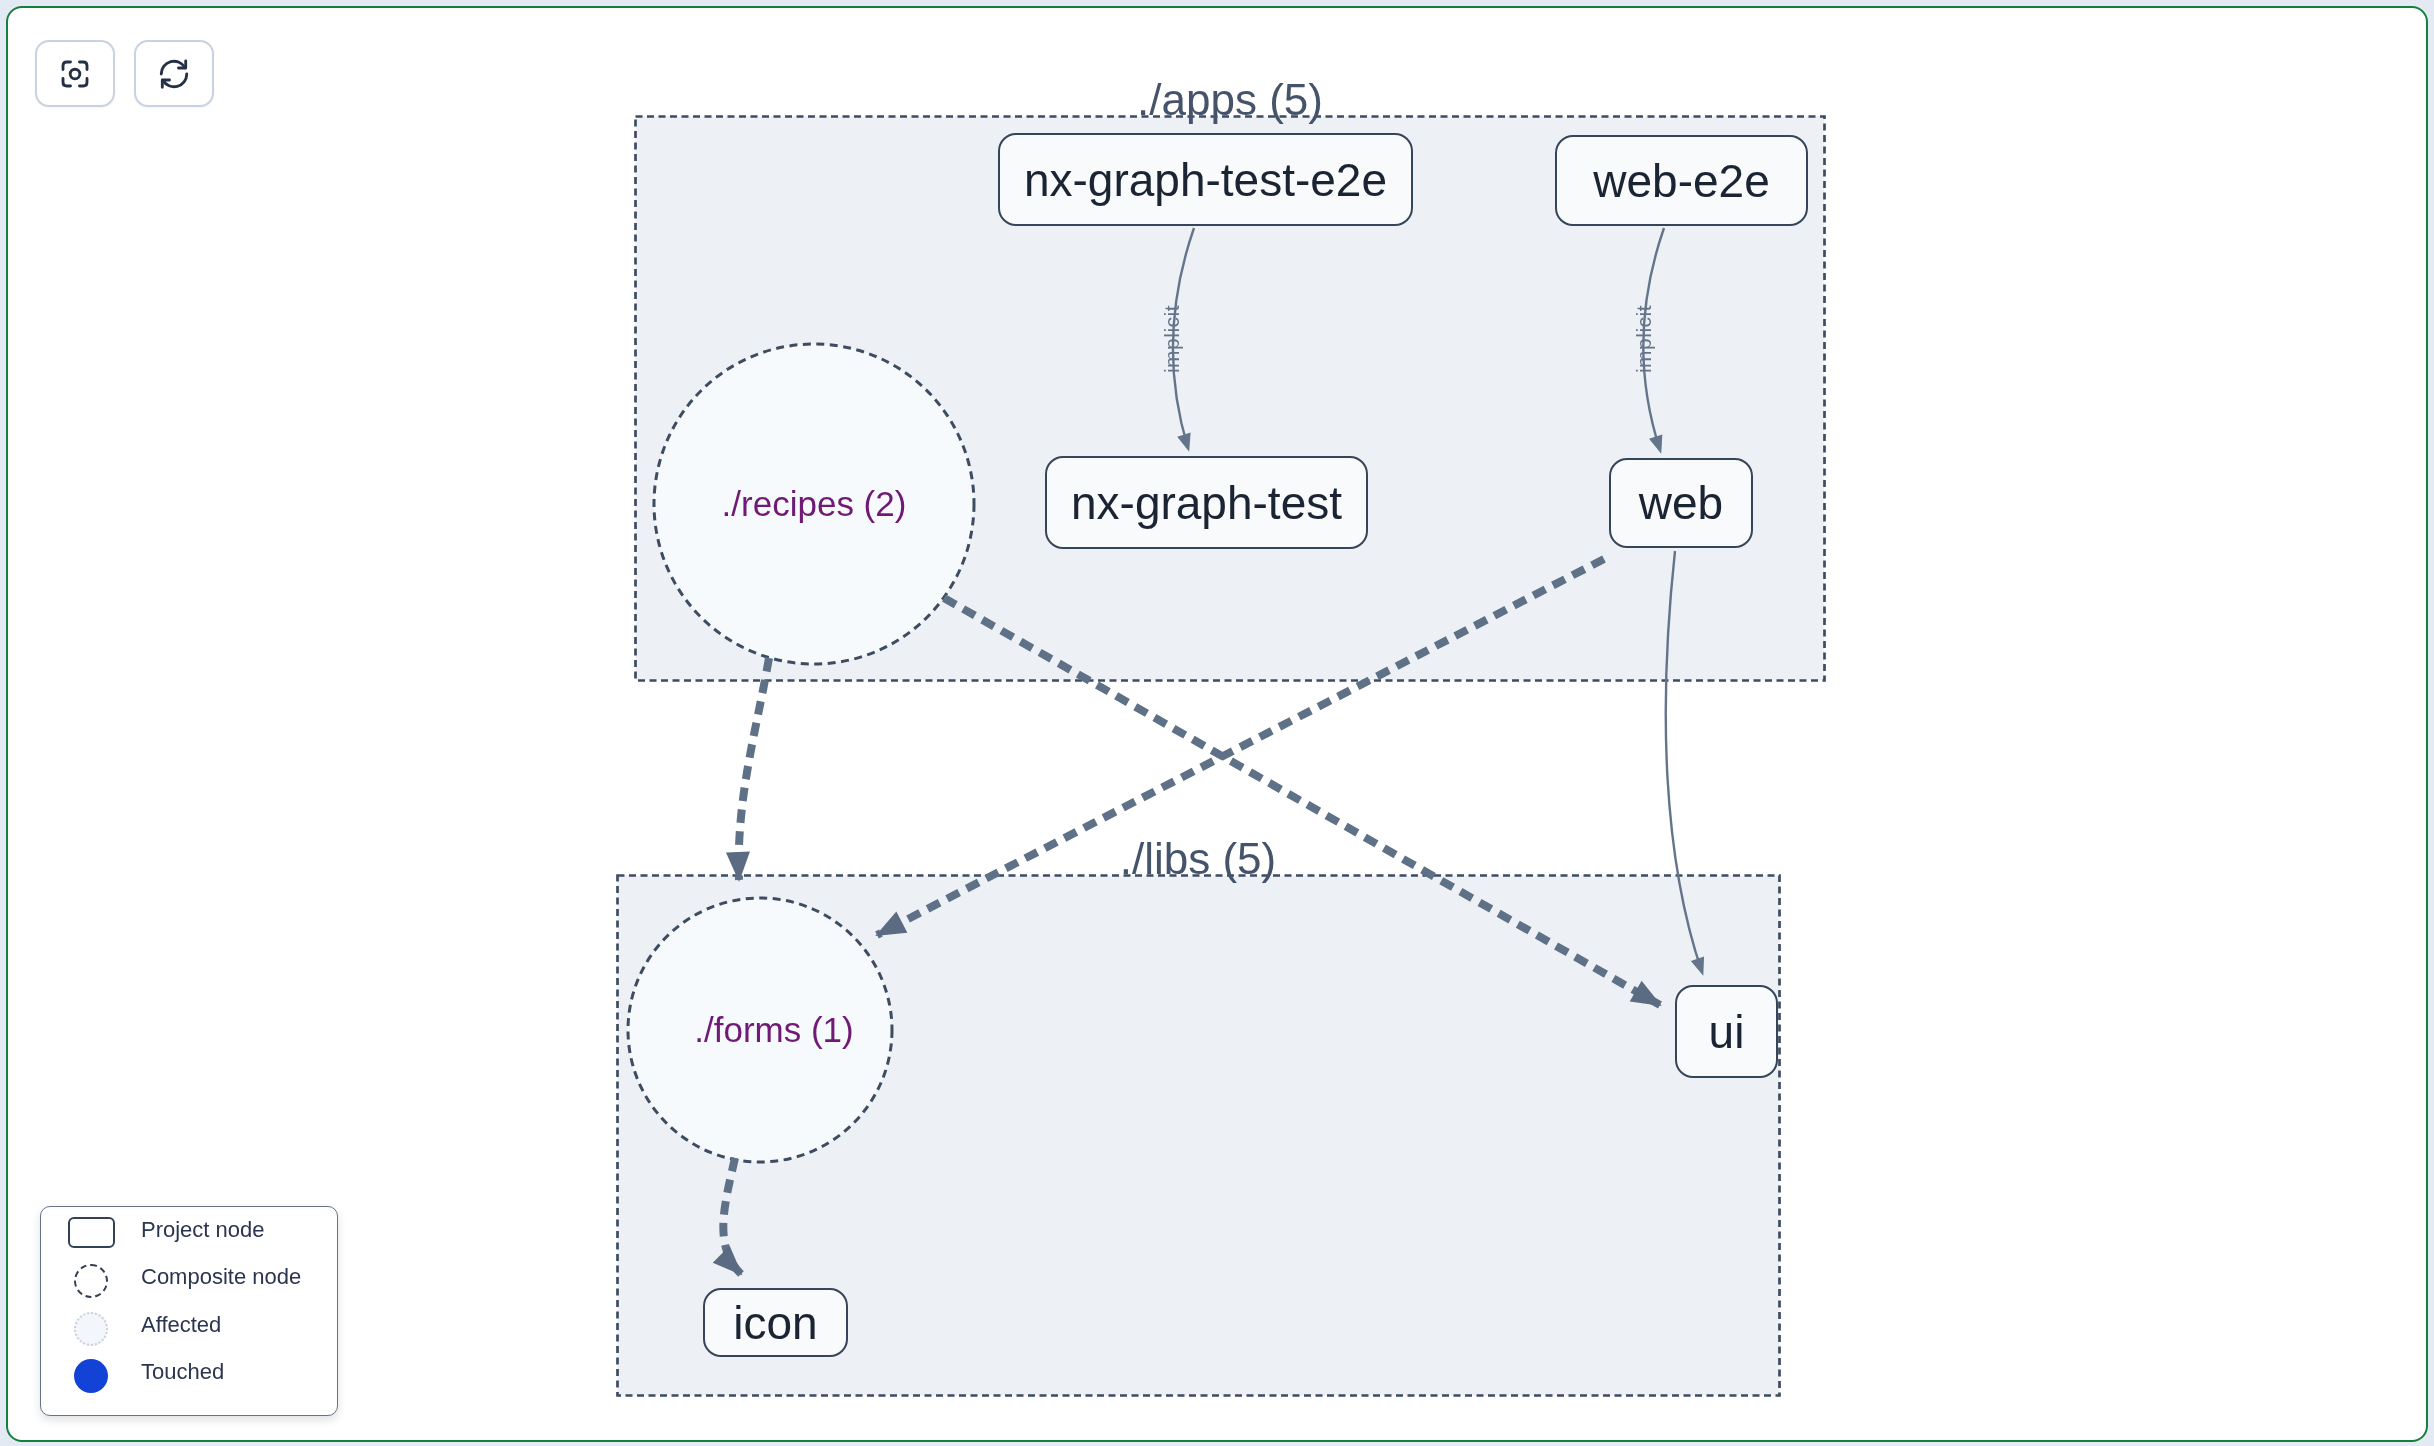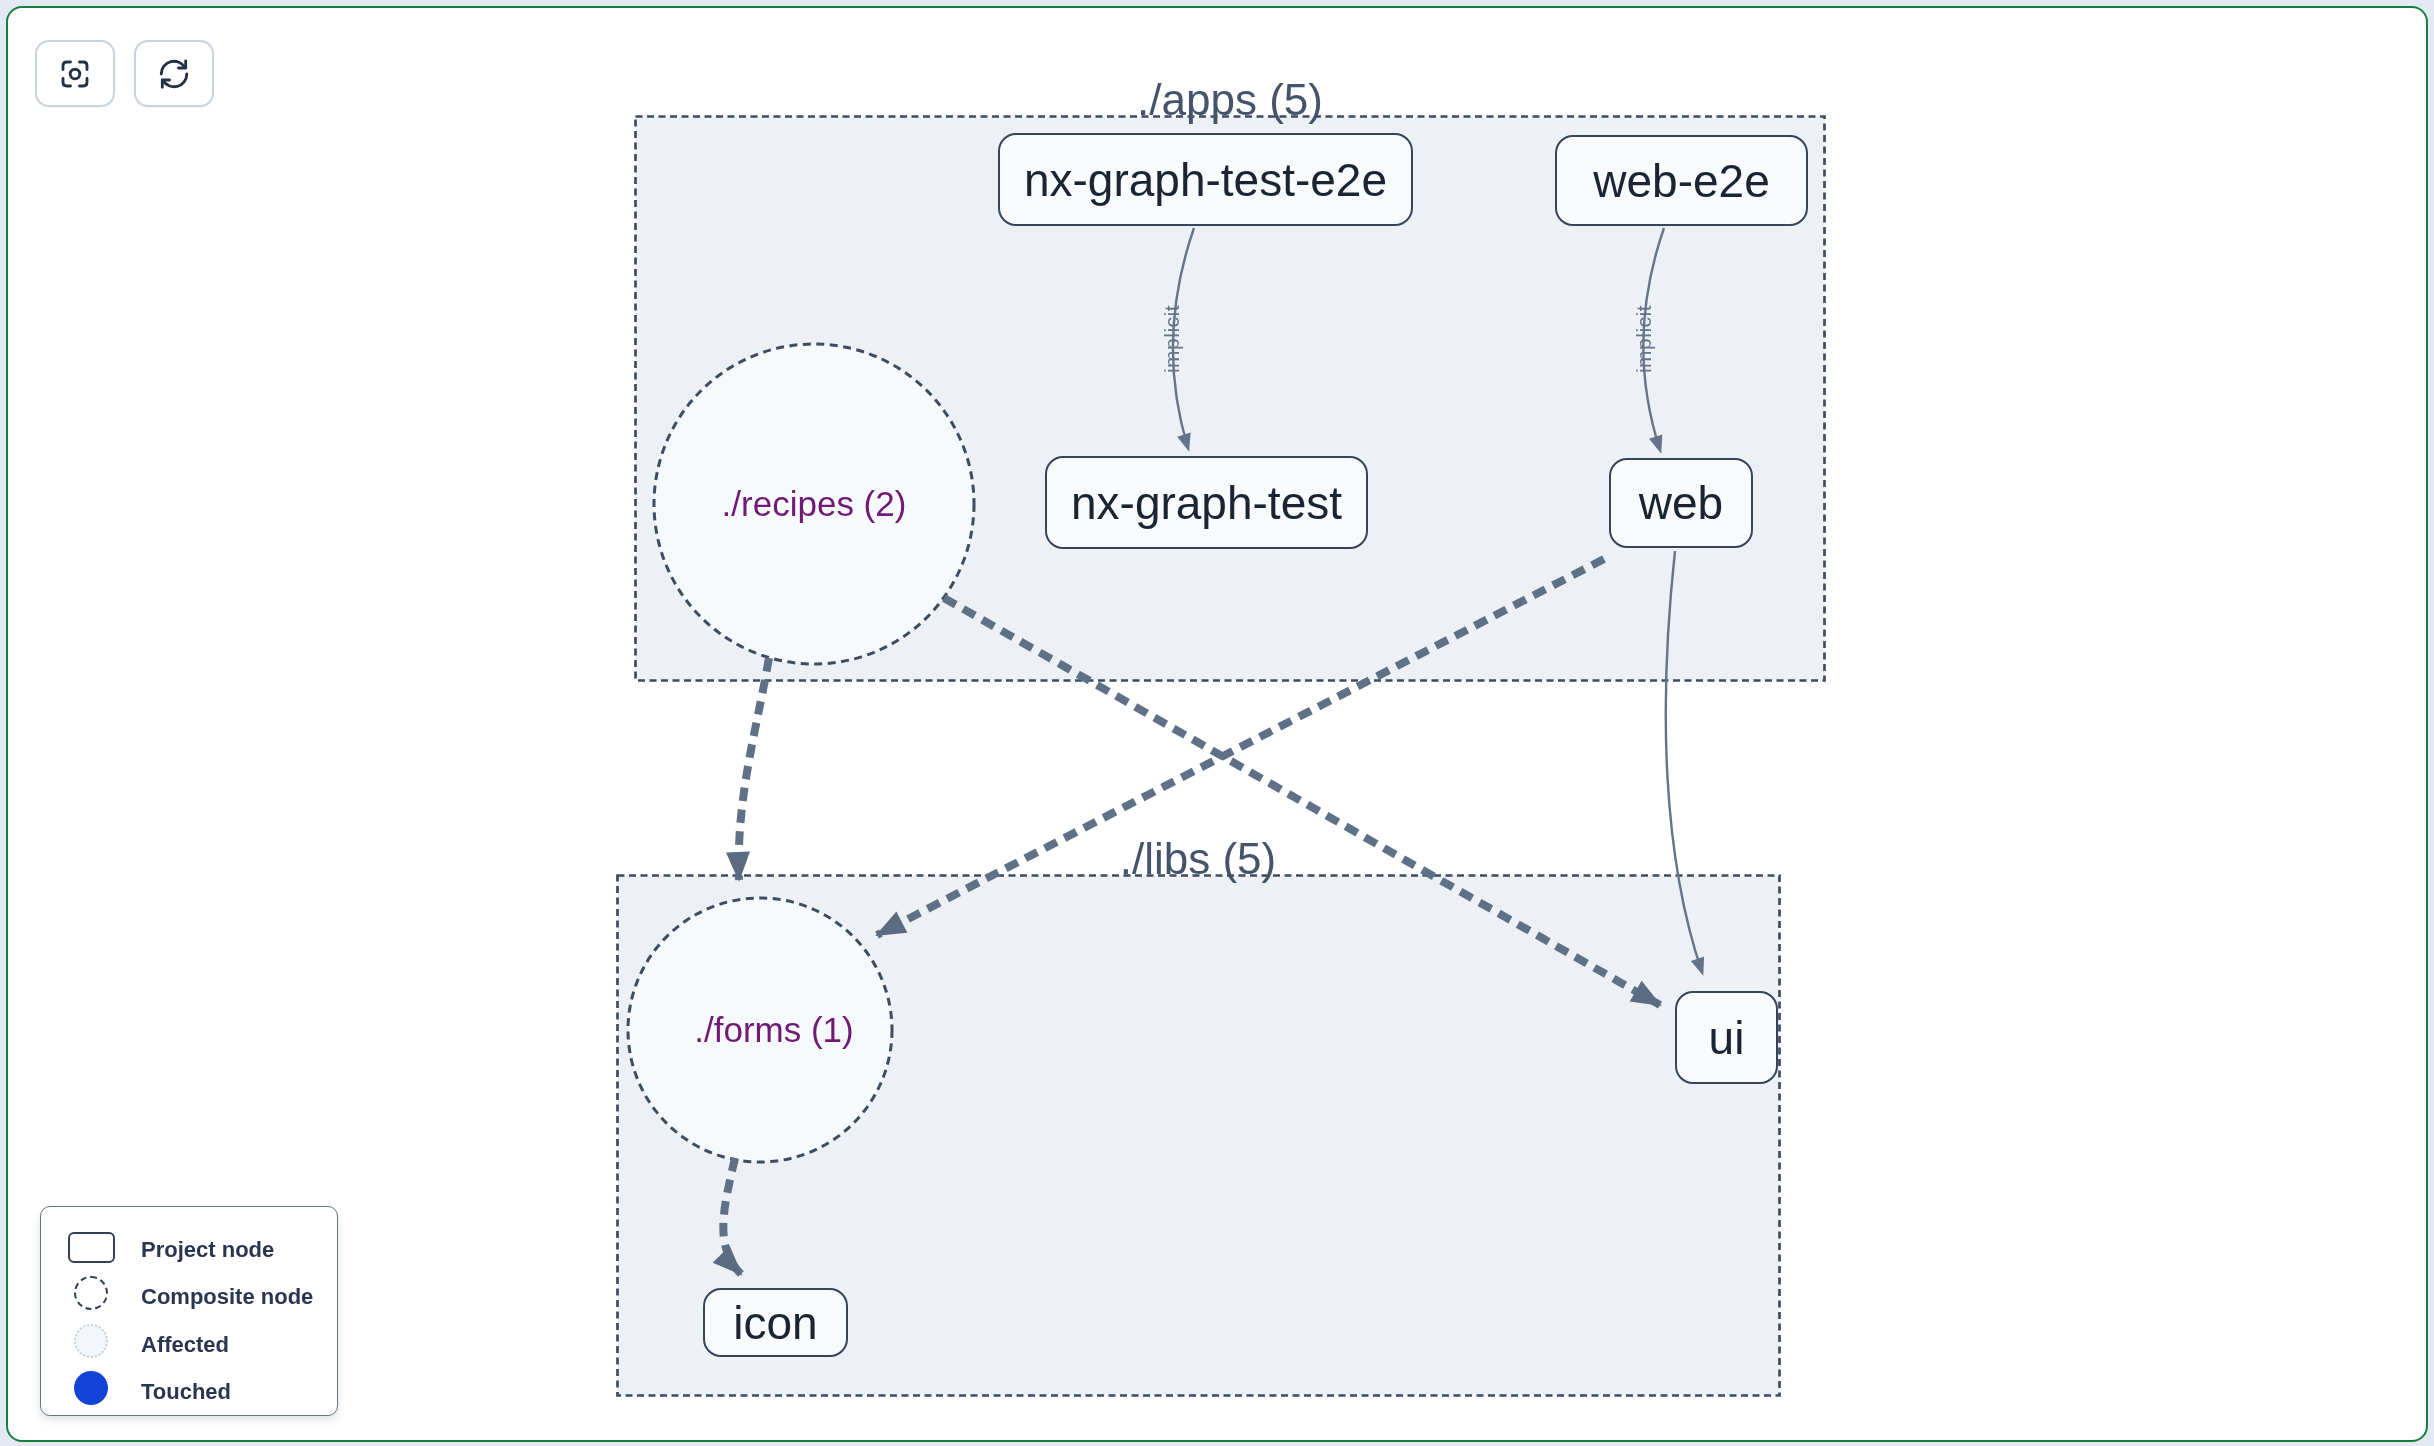--- a/index.html
+++ b/index.html
@@ -29,21 +29,21 @@
   .toolbar-btn { position:absolute; width:80px; height:67px; background:#ffffff;
     border:2px solid #c8d3e0; border-radius:14px; display:flex; align-items:center;
     justify-content:center; cursor:pointer; box-shadow:0 1px 2px rgba(30,41,59,.05); }
   .toolbar-btn svg { display:block; }
 
   
   .legend { position:absolute; left:32px; top:1198px; width:298px; height:210px;
     background:#ffffff; border:1.5px solid #64748b; border-radius:10px;
     box-shadow:0 4px 8px rgba(30,41,59,.14);
     display:flex; flex-direction:column; justify-content:space-evenly; padding:8px 0; }
-  .legend-row { display:flex; align-items:flex-end; height:46px;font-weight:bold; }
+  .legend-row { display:flex; align-items:flex-start; height:46px; }
   .legend-icon-cell { width:100px; display:flex; justify-content:center; align-items:center; }
   .legend-label { font-size:22px; color:#2a3650; }
   .sw-rect { width:47px; height:31px; border:2.5px solid #334155; border-radius:6px; background:#fff; }
   .sw-circle-dashed { width:34px; height:34px; border:2.5px dashed #334155; border-radius:50%; background:#fff; }
   .sw-circle-dotted { width:34px; height:34px; border:2px dotted #c9d1dc; border-radius:50%; background:#f3f6fa; }
   .sw-circle-blue { width:34px; height:34px; border-radius:50%; background:#1342d6; }
 </style>
 </head>
 <body>
 
@@ -85,21 +85,21 @@
     <path d="M936 590 L1652 997" fill="none" stroke="#5f7186" stroke-width="8" stroke-dasharray="13.5 8.5" marker-end="url(#arrow-big)"></path>
     <path d="M1596 551 L869 927" fill="none" stroke="#5f7186" stroke-width="8" stroke-dasharray="13.5 8.5" marker-end="url(#arrow-big)"></path>
     <path d="M727 1150 C716 1198 705 1238 733 1266" fill="none" stroke="#5f7186" stroke-width="8" stroke-dasharray="13.5 8.5" marker-end="url(#arrow-big)"></path>
   </svg>
 
   <div class="layer">
     <div class="node" style="left:990px; top:125px; width:415px; height:93px;">nx-graph-test-e2e</div>
     <div class="node" style="left:1547px; top:127px; width:253px; height:91px;">web-e2e</div>
     <div class="node" style="left:1037px; top:448px; width:323px; height:93px;">nx-graph-test</div>
     <div class="node" style="left:1601px; top:450px; width:144px; height:90px;">web</div>
-    <div class="node" style="left:1667px; top:977px; width:103px; height:93px;margin-top:6px;">ui</div>
+    <div class="node" style="left:1667px; top:977px; width:103px; height:93px;">ui</div>
     <div class="node" style="left:695px; top:1280px; width:145px; height:69px;">icon</div>
   </div>
 
   <div class="toolbar-btn" style="left:27px; top:32px;">
     <svg width="36" height="36" viewBox="0 0 24 24" fill="none" stroke="#243044" stroke-width="1.9" stroke-linecap="round" stroke-linejoin="round">
       <path d="M4 9 L4 6.5 Q4 4 6.5 4 L9 4"></path>
       <path d="M15 4 L17.5 4 Q20 4 20 6.5 L20 9"></path>
       <path d="M20 15 L20 17.5 Q20 20 17.5 20 L15 20"></path>
       <path d="M9 20 L6.5 20 Q4 20 4 17.5 L4 15"></path>
       <circle cx="12" cy="12" r="3.2"></circle>

